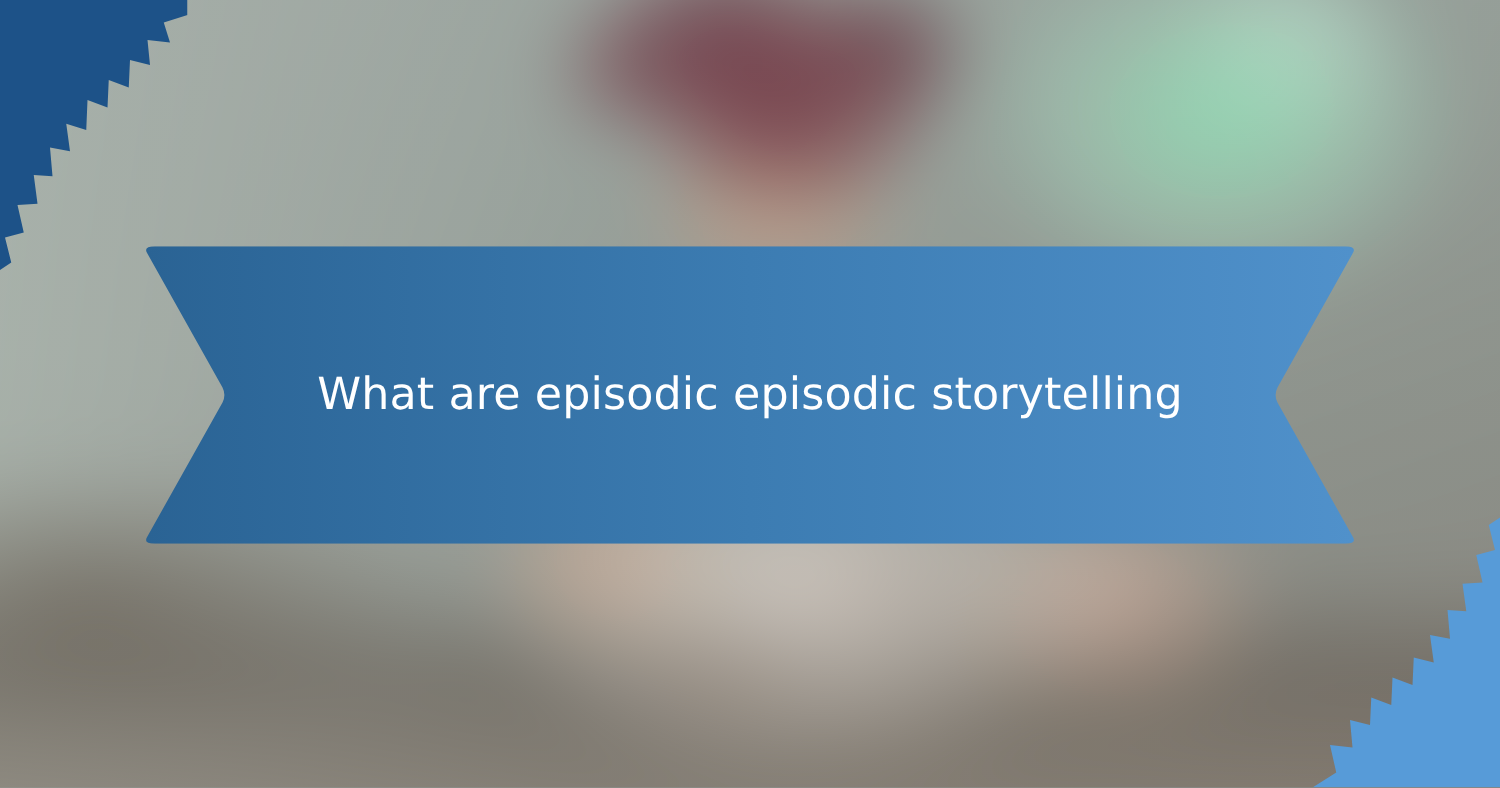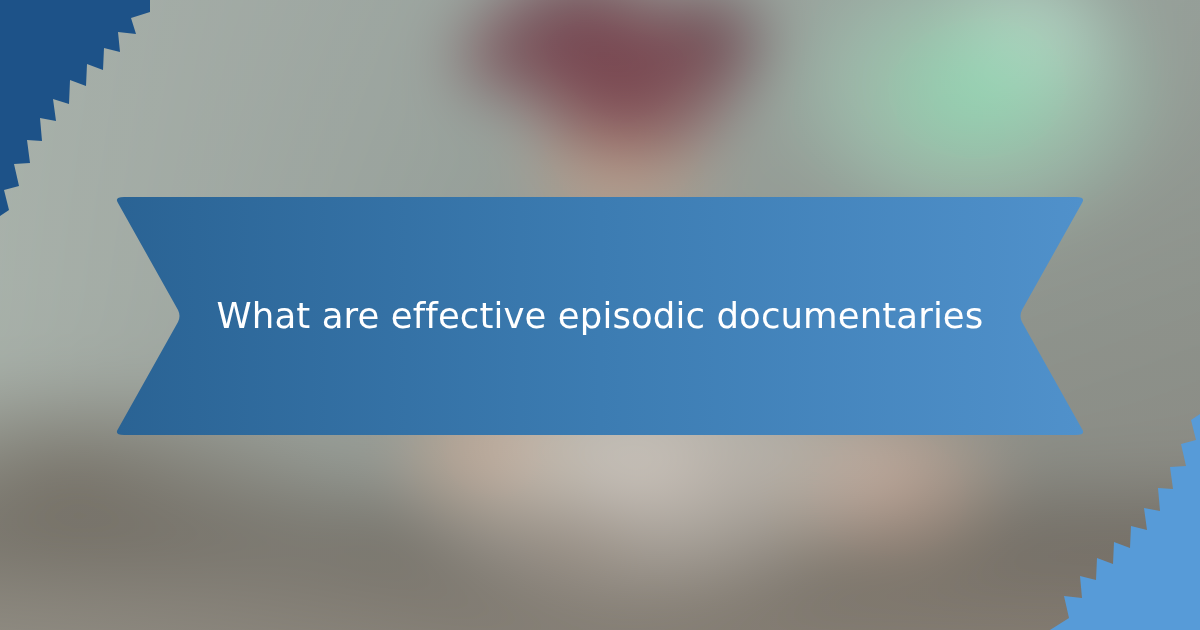--- a/index.html
+++ b/index.html
@@ -135,17 +135,17 @@
           <stop offset="0%" stop-color="#2a6394"></stop>
           <stop offset="50%" stop-color="#3c7cb2"></stop>
           <stop offset="100%" stop-color="#5091cb"></stop>
         </linearGradient>
       </defs>
       <path d="M8,6 Q4,0 14,0 L966,0 Q976,0 972,6 L912,113 Q909,119 912,125 L972,232 Q976,238 966,238
                L14,238 Q4,238 8,232 L68,125 Q71,119 68,113 Z" fill="url(#ribbonGrad)"></path>
     </svg>
 
     <div class="ribbon-text">
-      <span class="line">What are effective episodic documentaries</span>
+      <span class="line">What are episodic episodic storytelling</span>
     </div>
   </div>
 
 </div>
 
 </body></html>

